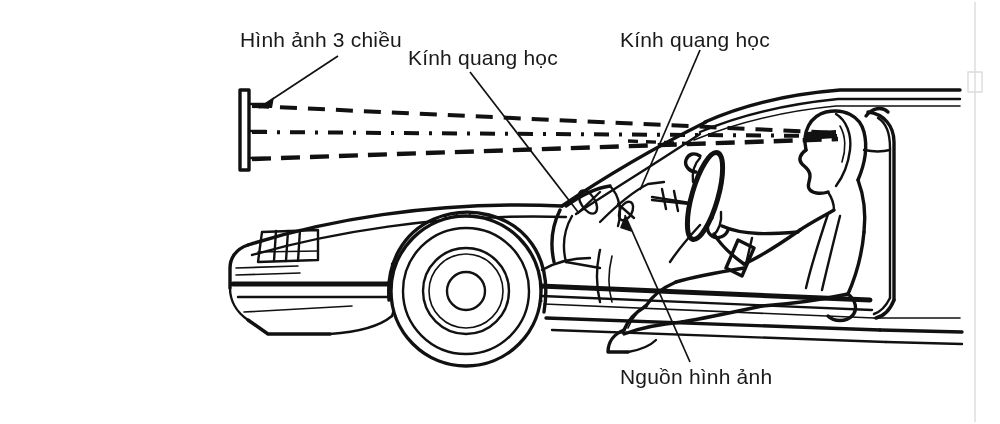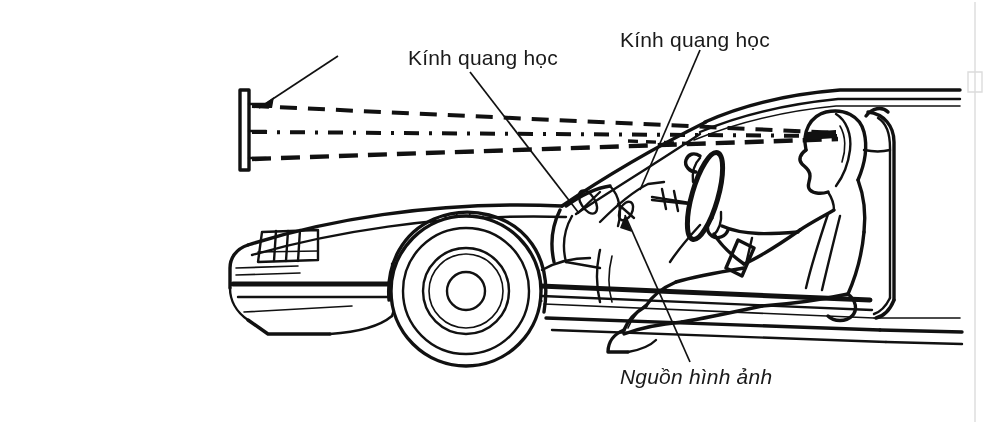--- a/index.html
+++ b/index.html
@@ -31,21 +31,21 @@
     font-family: "Liberation Sans", sans-serif;
     font-size: 21px;
     color: #1a1a1a;
     white-space: nowrap;
     letter-spacing: 0.2px;
     line-height: 1.1;
   }
   #label-3d-image { left: 240px; top: 28px; }
   #label-optics-mid { left: 408px; top: 46px; }
   #label-optics-right { left: 620px; top: 28px; }
-  #label-image-source { left: 620px; top: 365px; font-style: italic; }
+  #label-image-source { left: 620px; top: 365px; }
   .ink { fill: none; stroke: #111111; stroke-linecap: round; stroke-linejoin: round; }
   .thin { stroke-width: 1.6; }
   .med  { stroke-width: 2.4; }
   .thick{ stroke-width: 3.4; }
   .fat  { stroke-width: 5; }
   .leader { stroke: #111111; stroke-width: 1.7; fill: none; }
   .ray { stroke: #111111; fill: none; stroke-linecap: butt; }
   .solidfill { fill: #111111; stroke: none; }
   .whitefill { fill: #ffffff; }
   .edgeline { stroke: #dcdcdc; stroke-width: 1.4; fill: none; }
@@ -260,20 +260,21 @@
     </g>
 
     <g>
       <path class="ink med" d="M600,250 C596,268 596,286 600,302"></path>
       <path class="ink thin" d="M612,256 C608,272 608,288 612,302"></path>
       <path class="ink med" d="M566,262 L600,268"></path>
     </g>
 
   </svg>
 
+  <div class="lbl" id="label-3d-image">Hình ảnh 3 chiều</div>
 
   <div class="lbl" id="label-optics-mid">Kính quang học</div>
 
   <div class="lbl" id="label-optics-right">Kính quang học</div>
 
   <div class="lbl" id="label-image-source">Nguồn hình ảnh</div>
 
 </div>
 
 </body></html>

